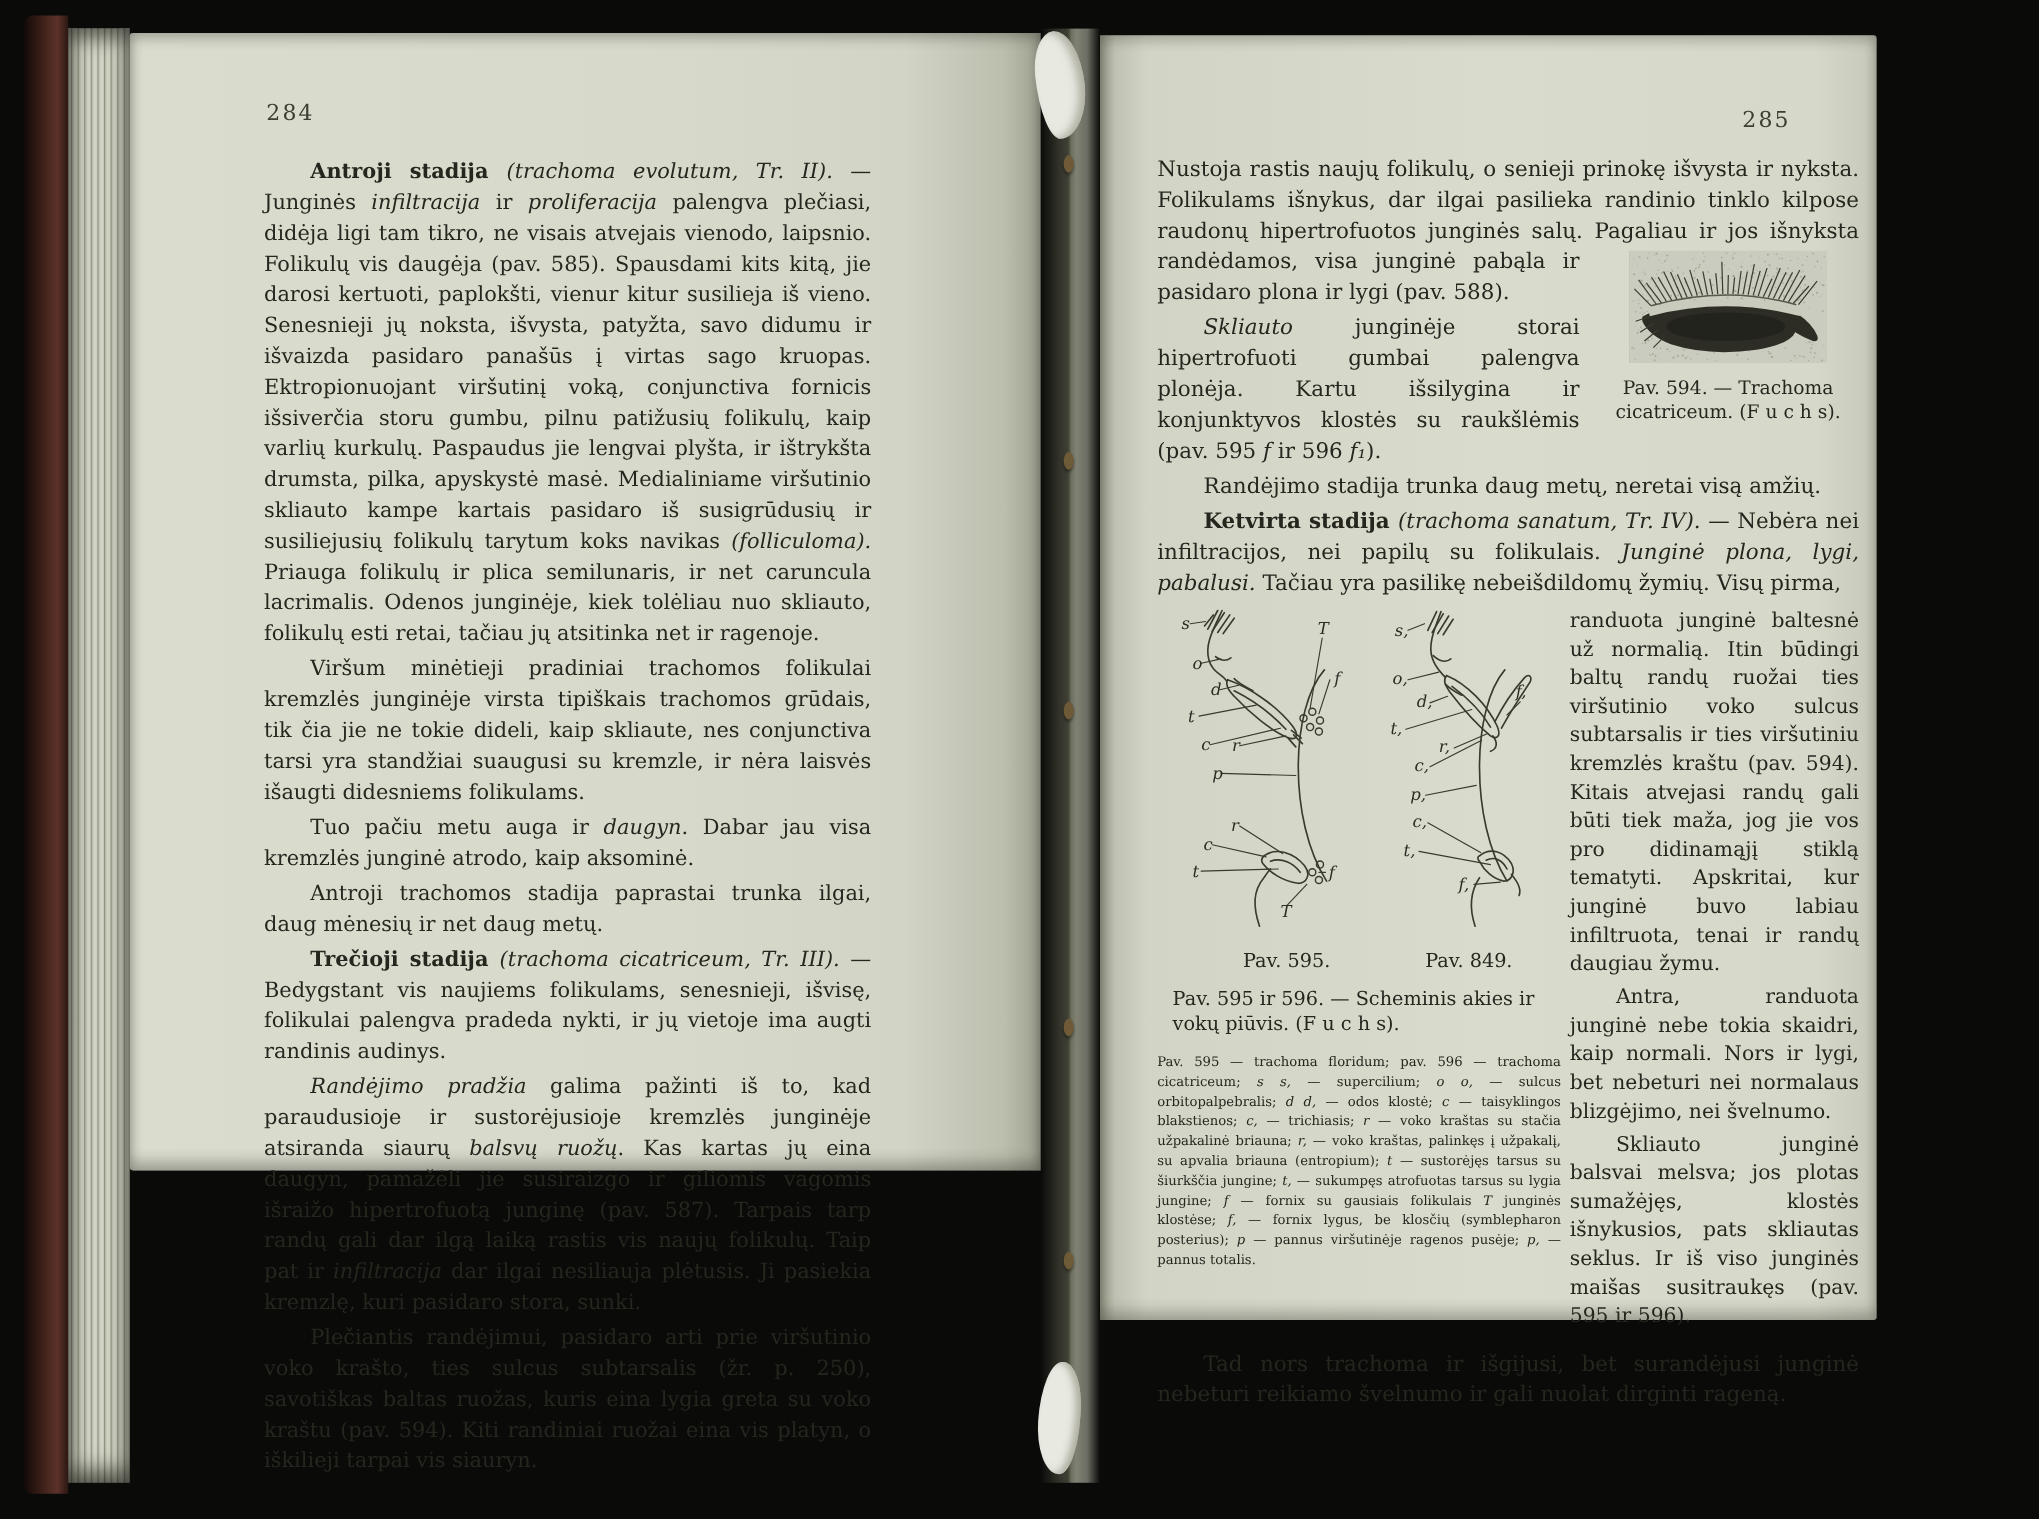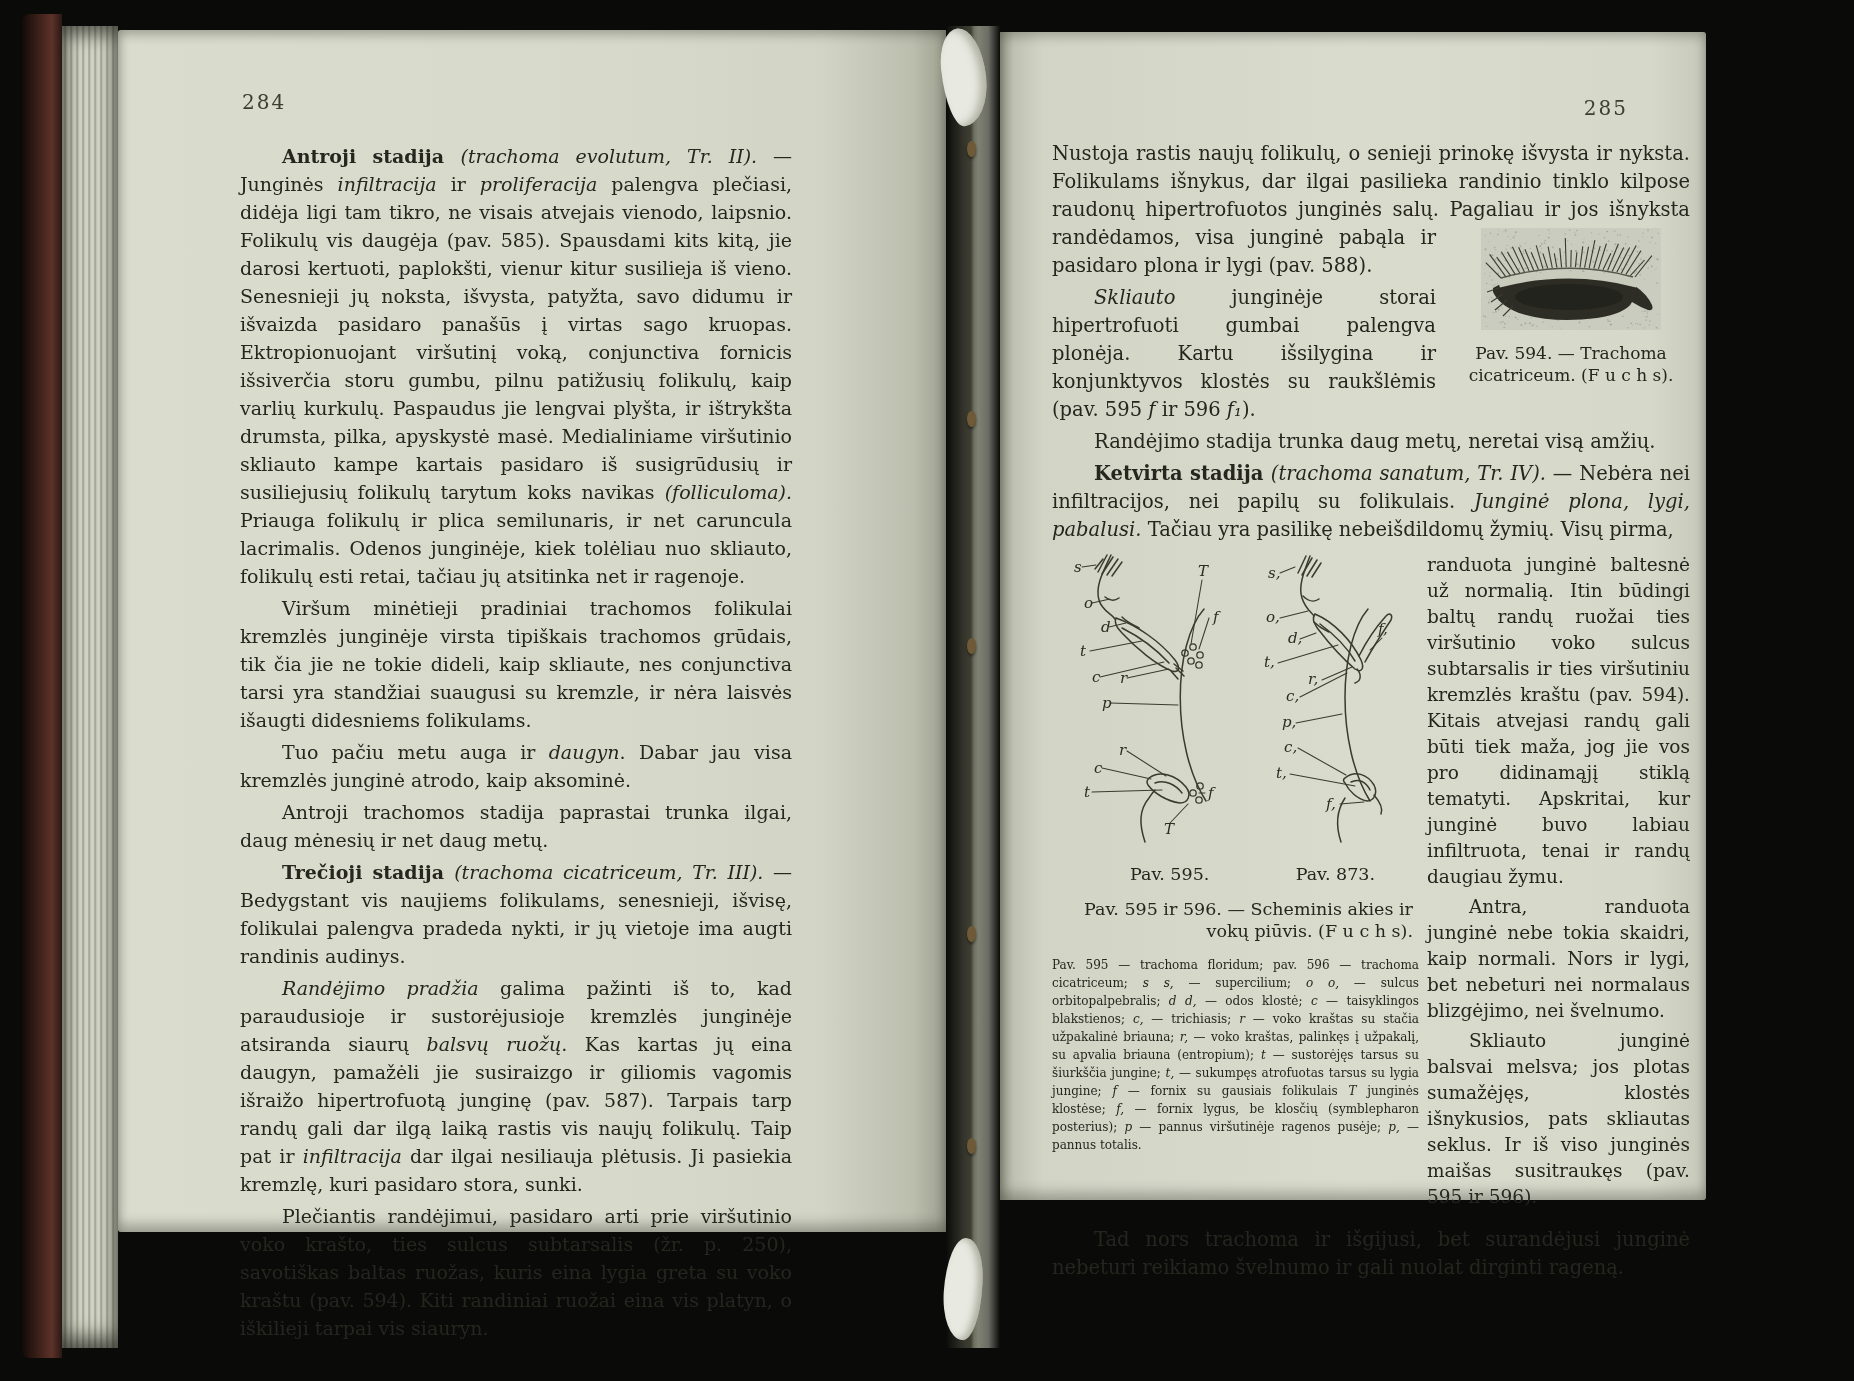--- a/index.html
+++ b/index.html
@@ -14,21 +14,21 @@
     background:linear-gradient(90deg,#120a07,#40221b 45%,#5c322a 75%,#2b1712);
     border-radius:8px 0 0 8px;
   }
   .page-stack{
     position:absolute;left:62px;top:26px;width:56px;height:1322px;
     background:repeating-linear-gradient(90deg,#d4d6c8 0px,#cdcfc1 2px,#90927f 3px,#bdbfb1 4px,#d4d6c8 6px);
     box-shadow:inset 0 10px 16px rgba(20,20,14,.55),inset 0 -12px 18px rgba(20,20,14,.6);
   }
   .page{position:absolute;}
   .page-left{
-    left:118px;top:30px;width:828px;height:1202px;
+    left:118px;top:30px;width:828px;height:1034px;
     background:linear-gradient(90deg,#dadcce 0%,#d7dacb 60%,#d2d5c6 85%,#bbbead 96%,#9da08f 100%);
     border-radius:3px 0 0 3px;
     box-shadow:inset 0 6px 10px rgba(30,30,22,.25),inset 0 -8px 12px rgba(30,30,22,.3);
   }
   .page-right{
     left:1000px;top:32px;width:706px;height:1168px;
     background:linear-gradient(90deg,#999c8b 0%,#bfc2b2 2%,#d2d5c6 6%,#d9dbcd 50%,#d6d9ca 92%,#c6c9ba 100%);
     border-radius:0 3px 3px 0;
     box-shadow:inset 0 6px 10px rgba(30,30,22,.22),inset 0 -8px 12px rgba(30,30,22,.28);
   }
@@ -58,21 +58,21 @@
 
   .fig594{float:right;width:238px;margin:4px 0 8px 16px;text-align:center;display:block;text-indent:0;}
   .plate{display:block;width:180px;height:102px;margin:0 auto;background:#c9ccbe;
     box-shadow:inset 0 0 16px rgba(60,60,45,.3);}
   .figcap{display:block;font-size:17px;line-height:22px;margin-top:12px;color:#26261f;}
 
   .cols{display:flex;margin-top:8px;}
   .col-diagrams{flex:0 0 375px;width:375px;}
   .col-text{flex:1;font-size:18.5px;line-height:26px;}
   .capsrow{display:flex;justify-content:space-between;padding:0 52px 0 78px;font-size:17.5px;margin-top:0;}
-  .capmain{text-align:right;font-size:17.5px;line-height:22px;margin-top:10px;padding:0 14px;}
+  .capmain{text-align:left;font-size:17.5px;line-height:22px;margin-top:10px;padding:0 14px;}
   .legend{font-size:12px;line-height:18px;margin-top:14px;text-align:justify;padding-right:8px;}
   .p-final{margin-top:12px !important;}
 
   .diagram path,.diagram circle{stroke:#3a3a2f;fill:none;stroke-width:1.5;stroke-linecap:round;}
   .diagram .leader{stroke-width:1.05;}
   .diagram circle{stroke-width:1.3;}
   .diagram text{font-family:"DejaVu Serif",serif;font-style:italic;font-size:15px;fill:#2c2c24;stroke:none;}
 </style>
 </head>
 <body>
@@ -565,21 +565,21 @@
               <text x="234" y="149">c,</text>
               <text x="230" y="175">p,</text>
               <text x="326" y="82">f,</text>
               <text x="232" y="200">c,</text>
               <text x="224" y="226">t,</text>
               <text x="274" y="257">f,</text>
             </g>
           </svg>
           <div class="capsrow">
             <span>Pav. 595.</span>
-            <span>Pav. 873.</span>
+            <span>Pav. 849.</span>
           </div>
           <div class="capmain">Pav. 595 ir 596. — Scheminis akies ir vokų piūvis. (F u c h s).</div>
           <div class="legend"><span>Pav. 595 — trachoma floridum; pav. 596 — trachoma cicatriceum; </span><span style="font-style: italic;">s s,</span><span> — supercilium; </span><span style="font-style: italic;">o o,</span><span> — sulcus orbitopalpebralis; </span><span style="font-style: italic;">d d,</span><span> — odos klostė; </span><span style="font-style: italic;">c</span><span> — taisyklingos blakstienos; </span><span style="font-style: italic;">c,</span><span> — trichiasis; </span><span style="font-style: italic;">r</span><span> — voko kraštas su stačia užpakalinė briauna; </span><span style="font-style: italic;">r,</span><span> — voko kraštas, palinkęs į užpakalį, su apvalia briauna (entropium); </span><span style="font-style: italic;">t</span><span> — sustorėjęs tarsus su šiurkščia jungine; </span><span style="font-style: italic;">t,</span><span> — sukumpęs atrofuotas tarsus su lygia jungine; </span><span style="font-style: italic;">f</span><span> — fornix su gausiais folikulais </span><span style="font-style: italic;">T</span><span> junginės klostėse; </span><span style="font-style: italic;">f,</span><span> — fornix lygus, be klosčių (symblepharon posterius); </span><span style="font-style: italic;">p</span><span> — pannus viršutinėje ragenos pusėje; </span><span style="font-style: italic;">p,</span><span> — pannus totalis.</span></div>
         </div>
         <div class="col-text">
           <p><span>randuota junginė baltesnė už normalią. Itin būdingi baltų randų ruožai ties viršutinio voko sulcus subtarsalis ir ties viršutiniu kremzlės kraštu (pav. 594). Kitais atvejasi randų gali būti tiek maža, jog jie vos pro didinamąjį stiklą tematyti. Apskritai, kur junginė buvo labiau infiltruota, tenai ir randų daugiau žymu.</span></p>
           <p class="ind"><span>Antra, randuota junginė nebe tokia skaidri, kaip normali. Nors ir lygi, bet nebeturi nei normalaus blizgėjimo, nei švelnumo.</span></p>
           <p class="ind"><span>Skliauto junginė balsvai melsva; jos plotas sumažėjęs, klostės išnykusios, pats skliautas seklus. Ir iš viso junginės maišas susitraukęs (pav. 595 ir 596).</span></p>
         </div>
       </div>

